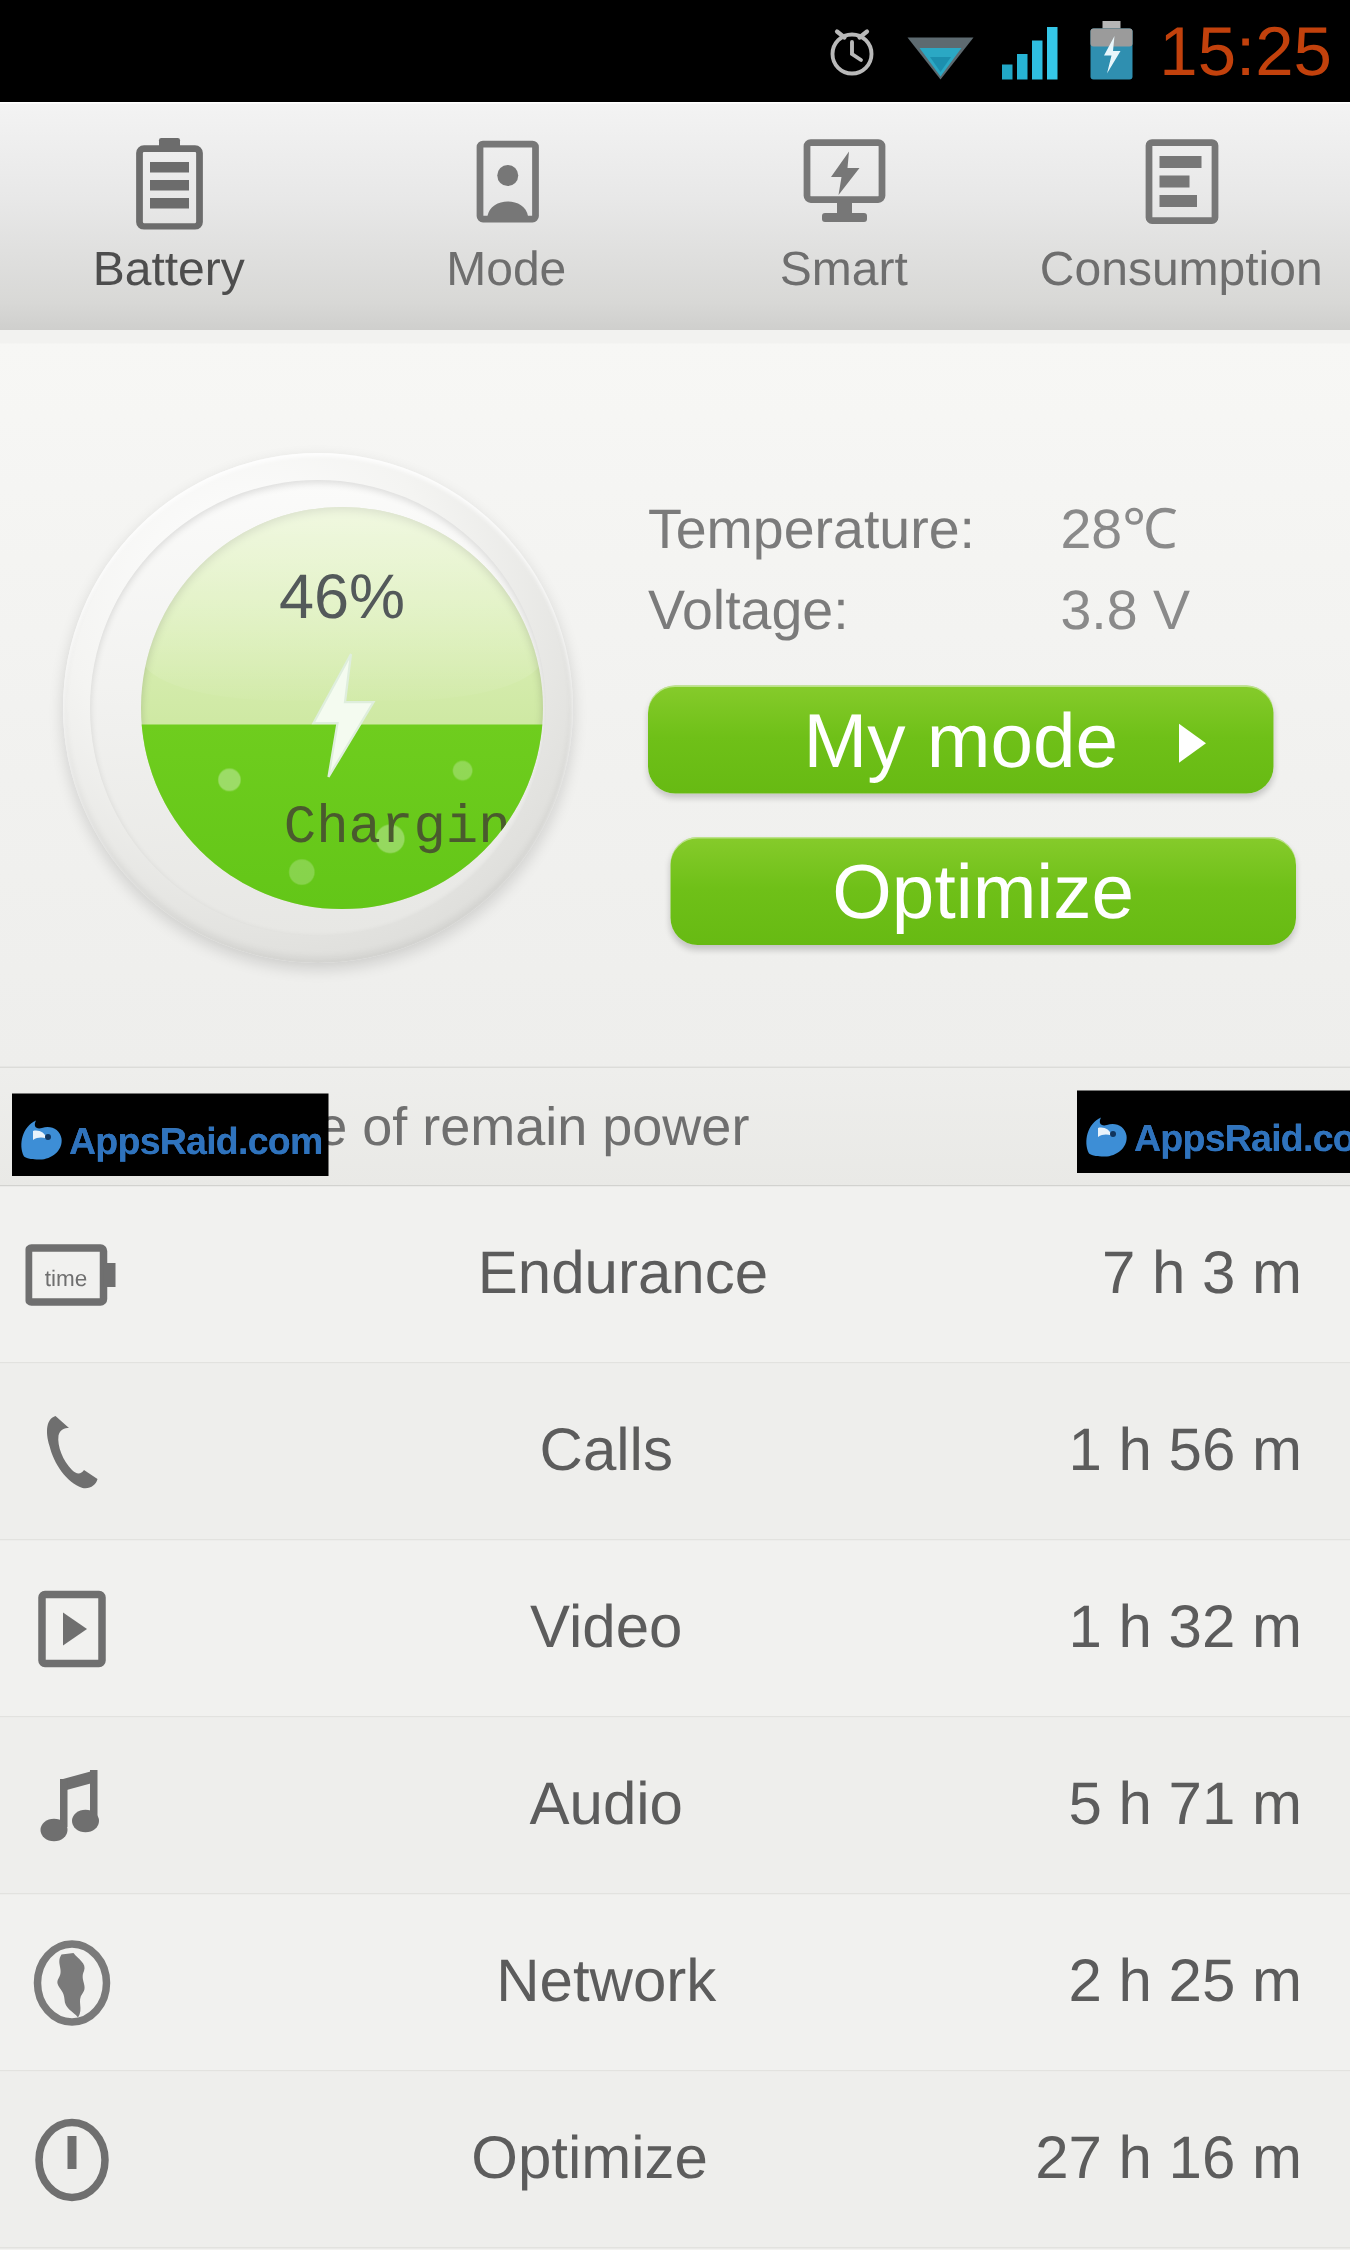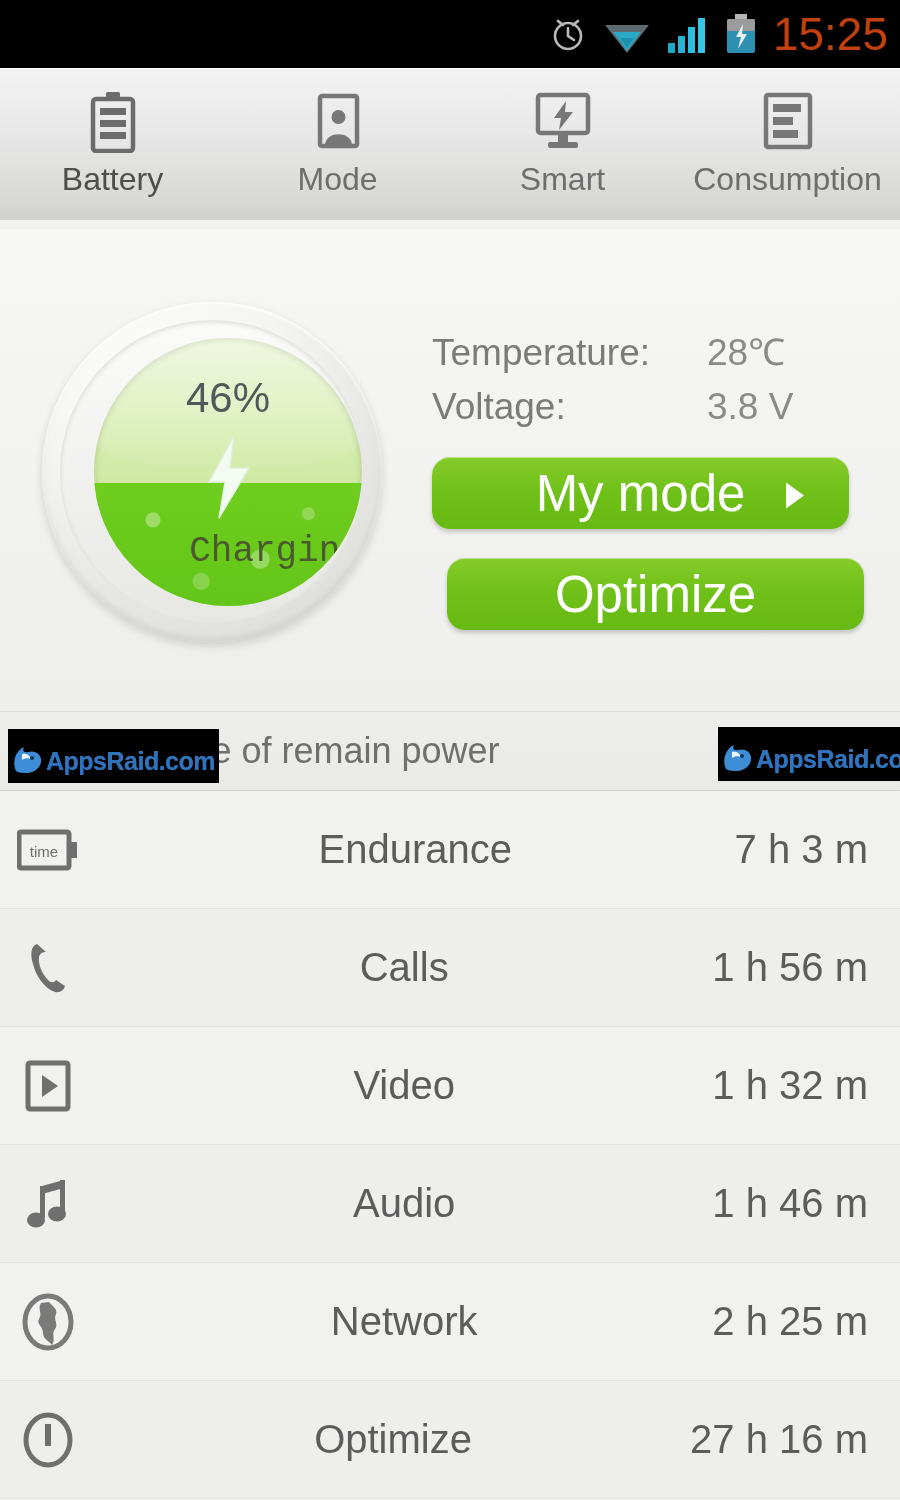--- a/index.html
+++ b/index.html
@@ -370,21 +370,21 @@
       <span class="row-ico">
         <svg width="48" height="56" viewBox="0 0 48 56">
           <path d="M18 10 L40 4 V12 L18 18 Z" fill="#6f6f6f"></path>
           <rect x="16" y="10" width="5" height="32" fill="#6f6f6f"></rect>
           <rect x="36" y="4" width="5" height="32" fill="#6f6f6f"></rect>
           <ellipse cx="12" cy="44" rx="9" ry="7.5" fill="#6f6f6f"></ellipse>
           <ellipse cx="33" cy="38" rx="9" ry="7.5" fill="#6f6f6f"></ellipse>
         </svg>
       </span>
       <span class="row-label">Audio</span>
-      <span class="row-value">1 h 46 m</span>
+      <span class="row-value">5 h 71 m</span>
     </div>
 
     <div class="row">
       <span class="row-ico">
         <svg width="54" height="58" viewBox="0 0 54 58">
           <ellipse cx="27" cy="29" rx="23" ry="26" fill="none" stroke="#7a7a7a" stroke-width="5"></ellipse>
           <path d="M20 10 C16 16 22 20 18 26 C15 31 22 33 22 40 C22 46 28 48 31 52 C35 46 30 41 34 36 C38 31 32 27 35 21 C37 16 31 13 28 9 Z" fill="#7a7a7a"></path>
         </svg>
       </span>
       <span class="row-label">Network</span>

